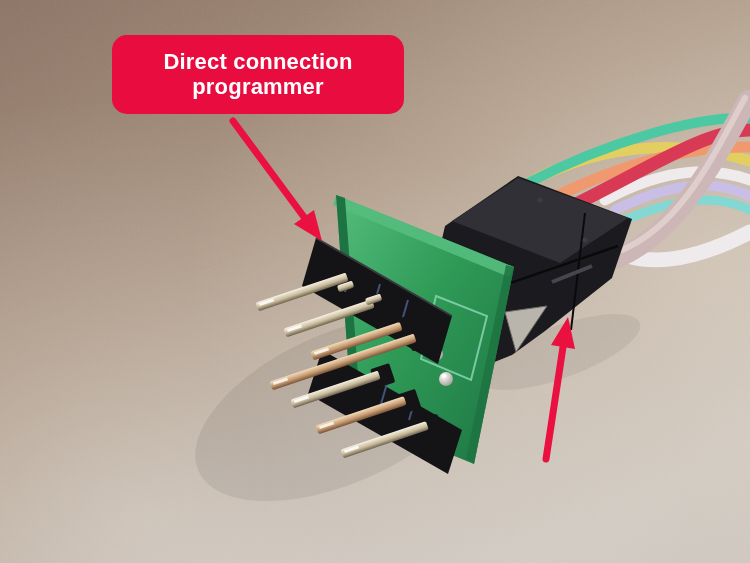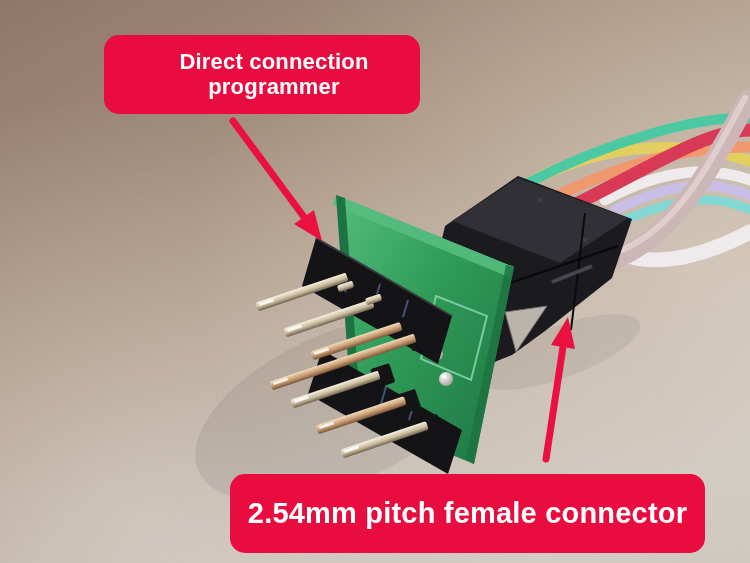--- a/index.html
+++ b/index.html
@@ -6,21 +6,21 @@
   .stage{
     position:relative;width:750px;height:563px;overflow:hidden;
     font-family:"Liberation Sans",sans-serif;
   }
   .scene{position:absolute;inset:0;display:block;}
   .label{
     position:absolute;display:flex;align-items:center;justify-content:center;
     background:var(--annotation-bg);color:var(--annotation-text);
     border-radius:15px;text-align:center;letter-spacing:.2px;line-height:1.1;
   }
-  .label--top{left:104px;top:35px;width:292px;height:79px;font-size:22px;font-weight:600;padding-left:24px;}
+  .label--top{left:112px;top:35px;width:292px;height:79px;font-size:22px;font-weight:600;}
   .label--bottom{left:230px;top:474px;width:475px;height:79px;font-size:29px;font-weight:700;}
   .wire{fill:none;stroke-linecap:round;}
   .w-yellow{stroke:var(--wire-yellow);}   .w-teal{stroke:var(--wire-teal);}
   .w-salmon{stroke:var(--wire-salmon);}   .w-crimson{stroke:var(--wire-crimson);}
   .w-white{stroke:var(--wire-white);}     .w-lavender{stroke:var(--wire-lavender);}
   .w-cyan{stroke:var(--wire-cyan);}       .w-purple{stroke:var(--wire-purple);}
   .w-sleeve{stroke:var(--wire-sleeve);}   .w-sleeve-hi{stroke:var(--wire-sleeve-hi);}
   .w-loop{stroke:var(--wire-white);}
   .conn-body{fill:var(--plastic-black);}
   .conn-top{fill:var(--plastic-top);}
@@ -186,17 +186,14 @@
       <g>
         <path class="arrow-line" d="M 546,459 L 563,347"></path>
         <polygon class="arrow-head" points="568,317 551,345 575,349"></polygon>
       </g>
     </g>
   </svg>
 
   <div class="label label--top">
     <span>Direct connection programmer</span>
   </div>
-  <div class="label label--bottom">
-    <span>2.54mm pitch female connector</span>
-  </div>
 
 </div>
 
 </body></html>

